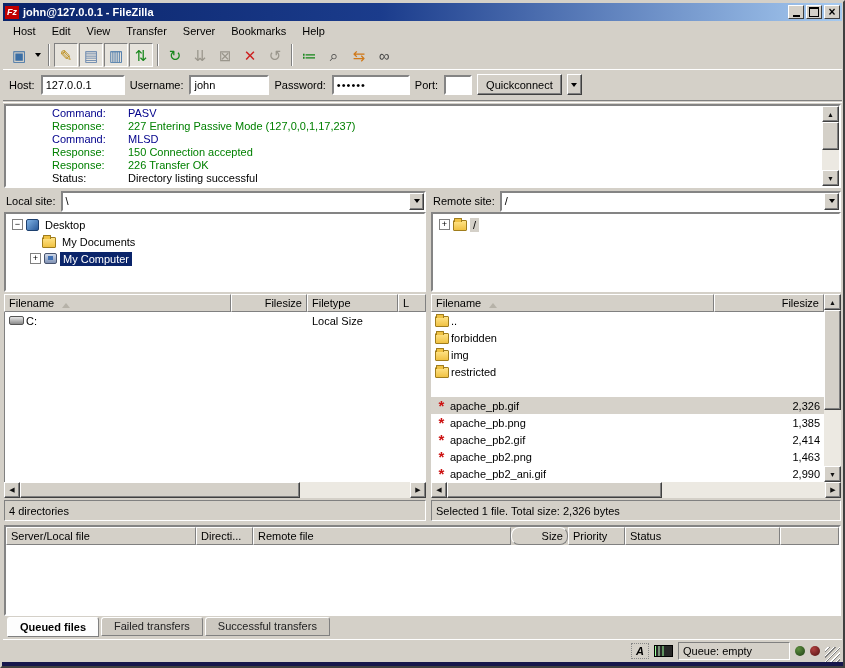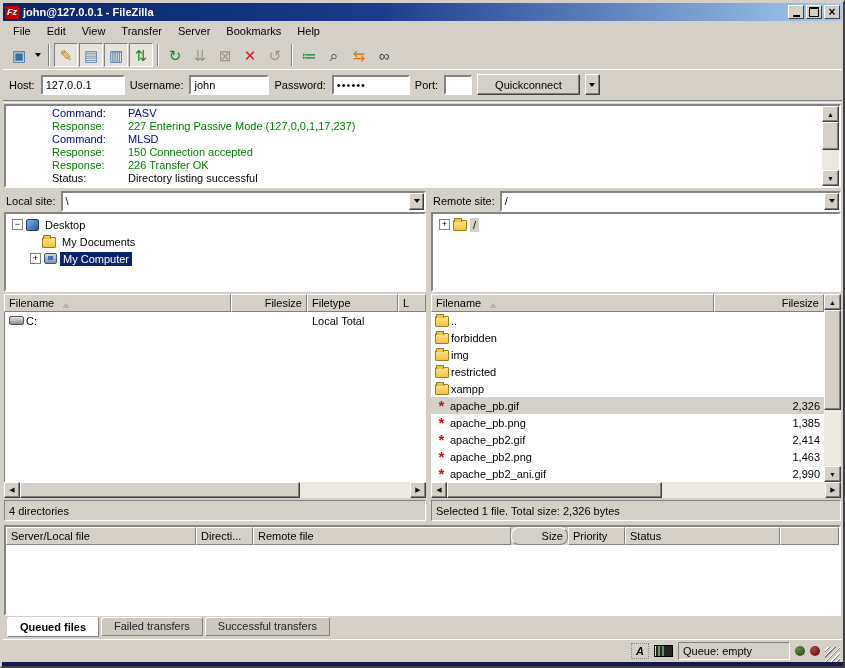--- a/index.html
+++ b/index.html
@@ -40,21 +40,21 @@
   .c-green { color:#18881c; } .c-dis { color:#9a968c; } .c-red { color:#cc2020; }
   .c-orange { color:#d07818; } .c-dark { color:#444; }
 
   
   .quickbar { height:29px; flex:0 0 29px; display:flex; align-items:center; gap:5px; padding-left:6px; }
   .qlabel { padding-right:1px; }
   .field { background:#fff; border:2px solid; border-color:#848484 #fff #fff #848484;
            height:20px; font-family:"Liberation Sans",sans-serif; font-size:11px; padding:0 3px; }
   .f-host { width:84px; } .f-user { width:80px; } .f-pass { width:78px; letter-spacing:1px; } .f-port { width:28px; }
   .btn { background:#d4d0c8; border:1px solid; border-color:#fff #404040 #404040 #fff;
-         box-shadow:inset -1px -1px 0 #808080; height:21px; padding:0 17px;
+         box-shadow:inset -1px -1px 0 #808080; height:21px; padding:0 8px;
          font-family:"Liberation Sans",sans-serif; font-size:11px; }
   .combo-btn, .qdd { width:15px; height:21px; background:#d4d0c8; border:1px solid; border-color:#fff #404040 #404040 #fff;
          box-shadow:inset -1px -1px 0 #808080; display:flex; align-items:center; justify-content:center; }
   .bardiv { height:3px; flex:0 0 3px; border-top:1px solid #808080; border-bottom:1px solid #fff; margin:1px 0; }
 
   
   .log { height:84px; flex:0 0 84px; background:#fff; border:2px solid; border-color:#848484 #fff #fff #848484;
          display:flex; margin:0 1px; }
   .log-lines { flex:1; overflow:hidden; padding:1px 2px; }
   .log-line { display:flex; height:13px; line-height:13px; }
@@ -183,21 +183,21 @@
       <span class="wbtn">
           <span class="glyph-max"></span>
         </span>
       <span class="wbtn">
           <span class="glyph-close"></span>
         </span>
     </span>
   </div>
 
   <div class="menubar">
-    <span class="menu-item">File</span>
+    <span class="menu-item">Host</span>
     <span class="menu-item">Edit</span>
     <span class="menu-item">View</span>
     <span class="menu-item">Transfer</span>
     <span class="menu-item">Server</span>
     <span class="menu-item">Bookmarks</span>
     <span class="menu-item">Help</span>
   </div>
 
   <div class="toolbar">
     <span class="tbtn">
@@ -348,21 +348,21 @@
       <div class="list-body">
         <div class="lrow">
           <span class="cell col-l-name">
               <span class="icon-drive"></span>
               <span>C:</span>
             </span>
           <span class="cell num col-l-size">
               <span></span>
             </span>
           <span class="cell col-l-type">
-              <span>Local Total</span>
+              <span>Local Size</span>
             </span>
           <span class="cell col-l-mod"></span>
         </div>
       </div>
       <div class="hscroll" style="margin:0 1px">
         <span class="sbtn">◀</span>
         <span class="thumb-h" style="width:280px"></span>
         <span class="track"></span>
         <span class="sbtn">▶</span>
       </div>
@@ -430,24 +430,20 @@
             <div class="lrow">
               <span class="cell col-r-name">
                   <span class="icon-folder"></span>
                   <span>restricted</span>
                 </span>
               <span class="cell num col-r-size">
                   <span></span>
                 </span>
             </div>
             <div class="lrow">
-              <span class="cell col-r-name">
-                  <span class="icon-folder"></span>
-                  <span>xampp</span>
-                </span>
               <span class="cell num col-r-size">
                   <span></span>
                 </span>
             </div>
             <div class="lrow sel">
               <span class="cell col-r-name">
                   <span class="icon-imgfile">*</span>
                   <span>apache_pb.gif</span>
                 </span>
               <span class="cell num col-r-size">

